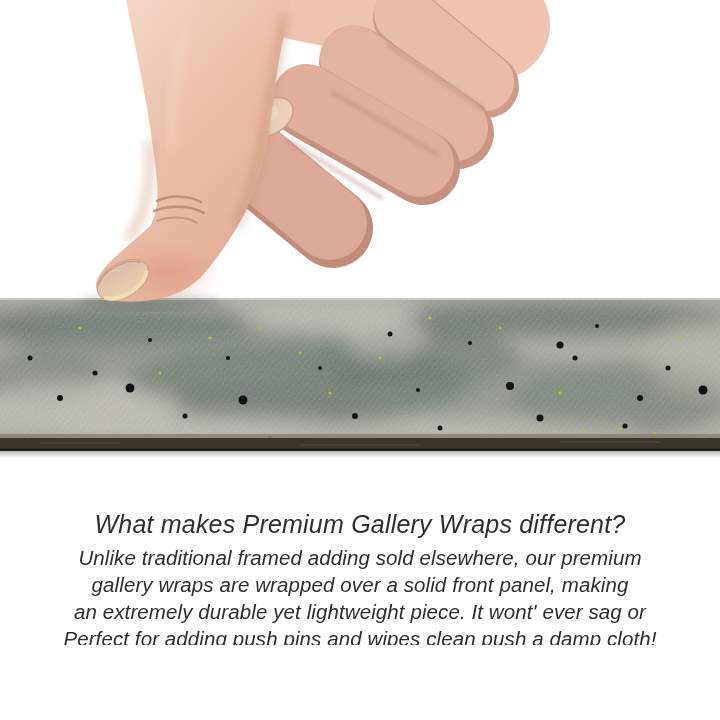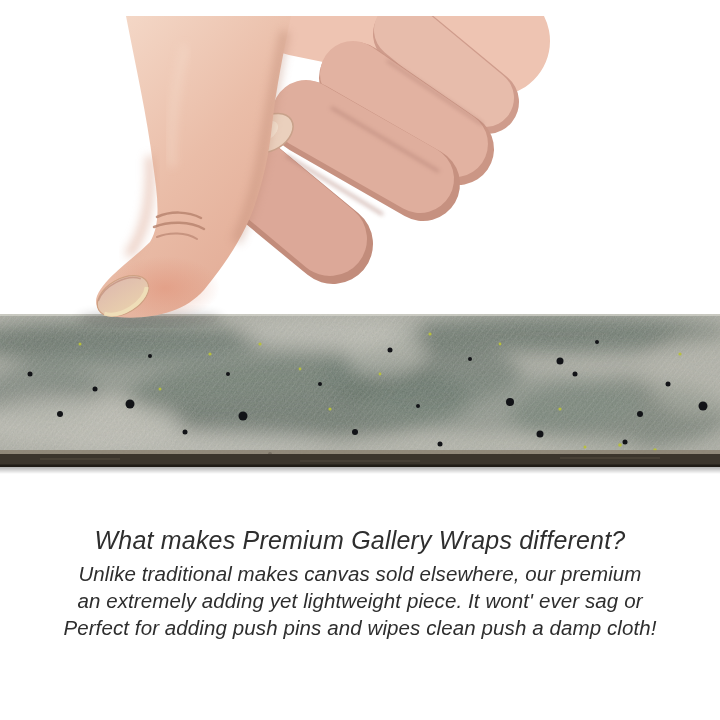--- a/index.html
+++ b/index.html
@@ -2,21 +2,20 @@
 <html><head>
 <meta charset="utf-8">
 <style>
   html,body{margin:0;padding:0;background:#ffffff;}
   .stage{
     position:relative;
     width:720px;height:645px;
     background:#ffffff;
     overflow:hidden;
     font-family:"Liberation Sans", sans-serif;
-    margin-top:16px;
   }
   .strip{
     position:absolute;left:0;top:298px;width:720px;height:164px;
     z-index:1;
   }
   .hand{
     position:absolute;left:0;top:0;width:720px;height:312px;
     z-index:2;
   }
   .caption{
@@ -235,18 +234,19 @@
 
     <g transform="rotate(-30 123 280)">
       <ellipse cx="123" cy="280" rx="28" ry="17" fill="url(#gNail)" stroke="#cfa183" stroke-width="1.2"></ellipse>
       <path d="M 98,286 A 28 17 0 0 0 148,284" stroke="#efe0b9" stroke-width="4" fill="none" opacity="0.9"></path>
       <path d="M 99,272 A 28 17 0 0 1 147,274" stroke="#c08f7c" stroke-width="1.5" fill="none" opacity="0.7"></path>
     </g>
   </svg>
 
   <div class="caption">
     <div class="heading">What makes Premium Gallery Wraps different?</div>
-    <p>Unlike traditional makes canvas sold elsewhere, our premium</p>
-    <p>an extremely adding yet lightweight piece. It wont' ever sag or</p>
+    <p>Unlike traditional framed adding sold elsewhere, our premium</p>
+    <p>gallery wraps are wrapped over a solid front panel, making</p>
+    <p>an extremely durable yet lightweight piece. It wont' ever sag or</p>
     <p>Perfect for adding push pins and wipes clean push a damp cloth!</p>
   </div>
 
 </div>
 
 </body></html>

